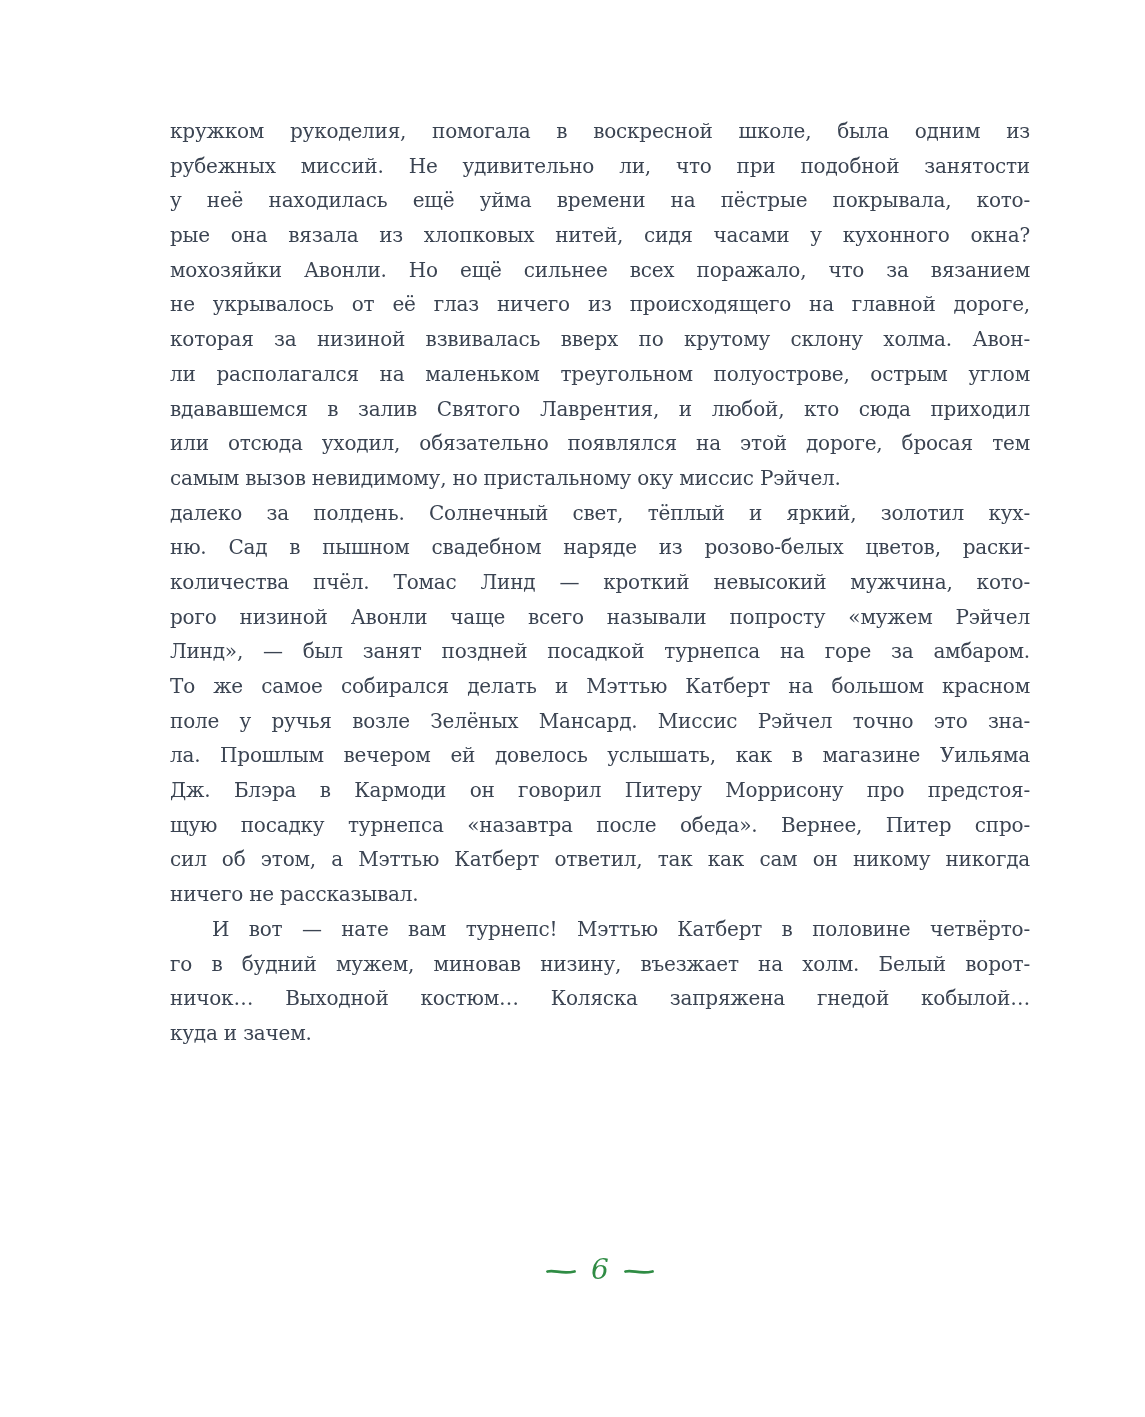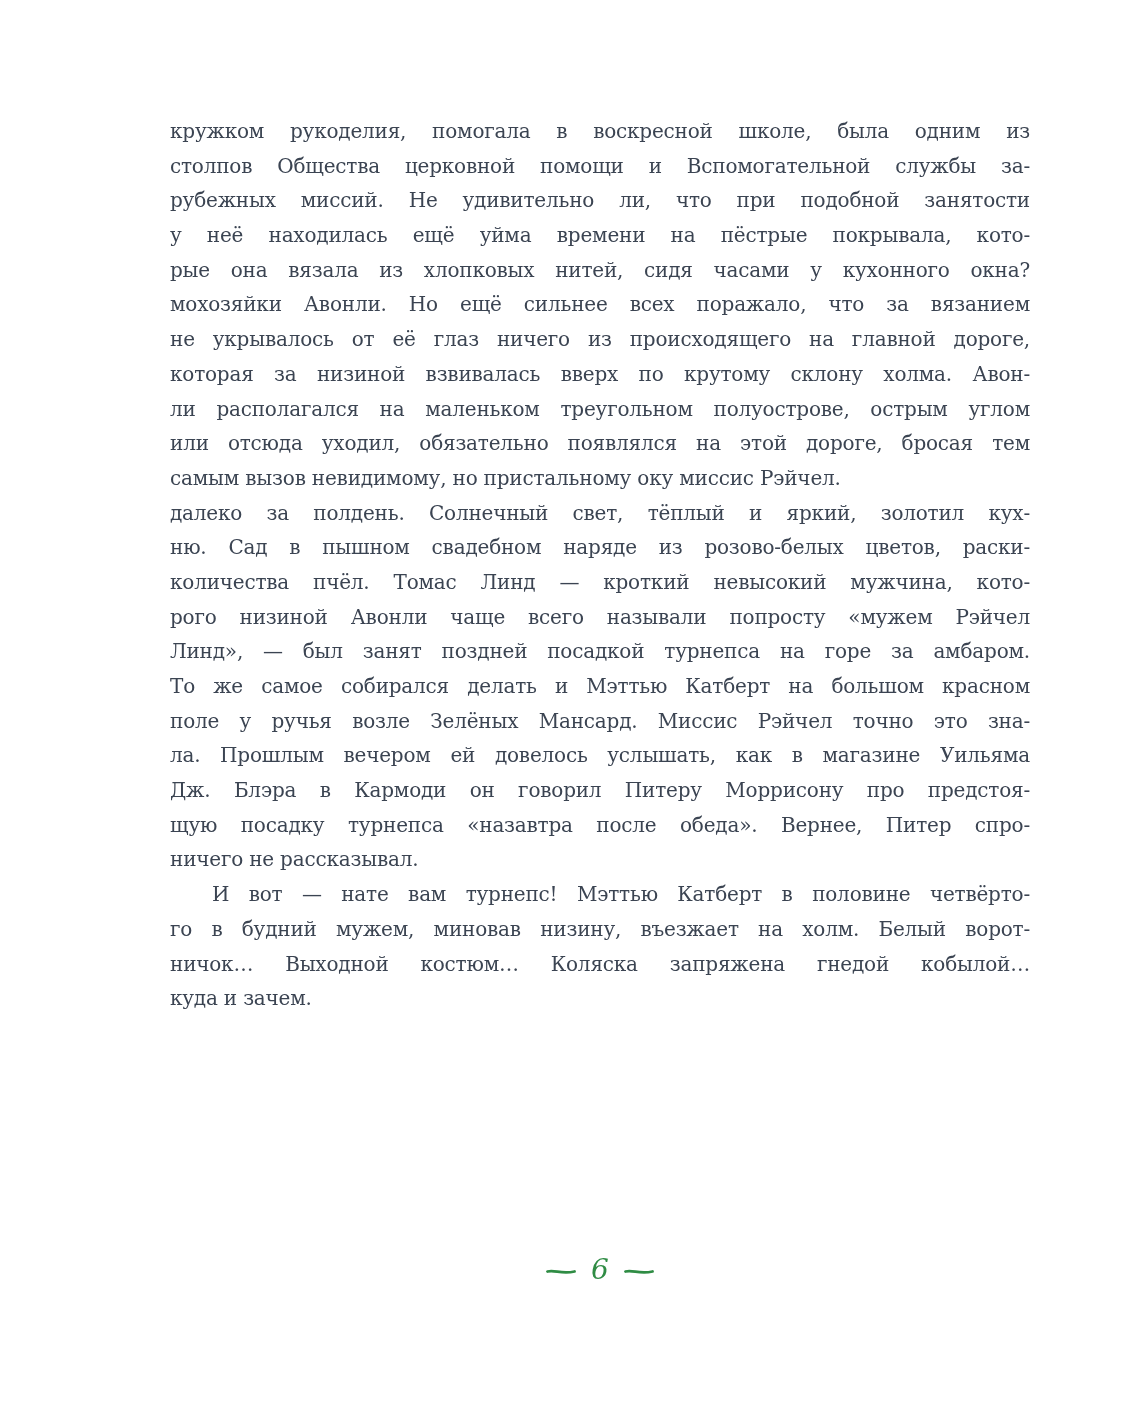--- a/index.html
+++ b/index.html
@@ -66,42 +66,43 @@
   }
 </style>
 </head>
 <body>
 
 <div class="page">
 
   <section class="text-block" id="text-container">
       <div class="paragraph">
         <div class="line">кружком рукоделия, помогала в воскресной школе, была одним из</div>
-        <div class="line">столпов Общества церковной помощи и Вспомогательной службы за-</div>
         <div class="line">рубежных миссий. Не удивительно ли, что при подобной занятости</div>
         <div class="line">у неё находилась ещё уйма времени на пёстрые покрывала, кото-</div>
         <div class="line">рые она вязала из хлопковых нитей, сидя часами у кухонного окна?</div>
         <div class="line">мохозяйки Авонли. Но ещё сильнее всех поражало, что за вязанием</div>
         <div class="line">не укрывалось от её глаз ничего из происходящего на главной дороге,</div>
         <div class="line">которая за низиной взвивалась вверх по крутому склону холма. Авон-</div>
         <div class="line">ли располагался на маленьком треугольном полуострове, острым углом</div>
+        <div class="line">вдававшемся в залив Святого Лаврентия, и любой, кто сюда приходил</div>
         <div class="line">или отсюда уходил, обязательно появлялся на этой дороге, бросая тем</div>
         <div class="line last">самым вызов невидимому, но пристальному оку миссис Рэйчел.</div>
       </div>
       <div class="paragraph">
         <div class="line">далеко за полдень. Солнечный свет, тёплый и яркий, золотил кух-</div>
         <div class="line">ню. Сад в пышном свадебном наряде из розово-белых цветов, раски-</div>
         <div class="line">количества пчёл. Томас Линд — кроткий невысокий мужчина, кото-</div>
         <div class="line">рого низиной Авонли чаще всего называли попросту «мужем Рэйчел</div>
         <div class="line">Линд», — был занят поздней посадкой турнепса на горе за амбаром.</div>
         <div class="line">То же самое собирался делать и Мэттью Катберт на большом красном</div>
         <div class="line">поле у ручья возле Зелёных Мансард. Миссис Рэйчел точно это зна-</div>
         <div class="line">ла. Прошлым вечером ей довелось услышать, как в магазине Уильяма</div>
         <div class="line">Дж. Блэра в Кармоди он говорил Питеру Моррисону про предстоя-</div>
         <div class="line">щую посадку турнепса «назавтра после обеда». Вернее, Питер спро-</div>
+        <div class="line">сил об этом, а Мэттью Катберт ответил, так как сам он никому никогда</div>
         <div class="line last">ничего не рассказывал.</div>
       </div>
       <div class="paragraph">
         <div class="line indent">И вот — нате вам турнепс! Мэттью Катберт в половине четвёрто-</div>
         <div class="line">го в будний мужем, миновав низину, въезжает на холм. Белый ворот-</div>
         <div class="line">ничок… Выходной костюм… Коляска запряжена гнедой кобылой…</div>
         <div class="line last">куда и зачем.</div>
       </div>
     </section>
 

